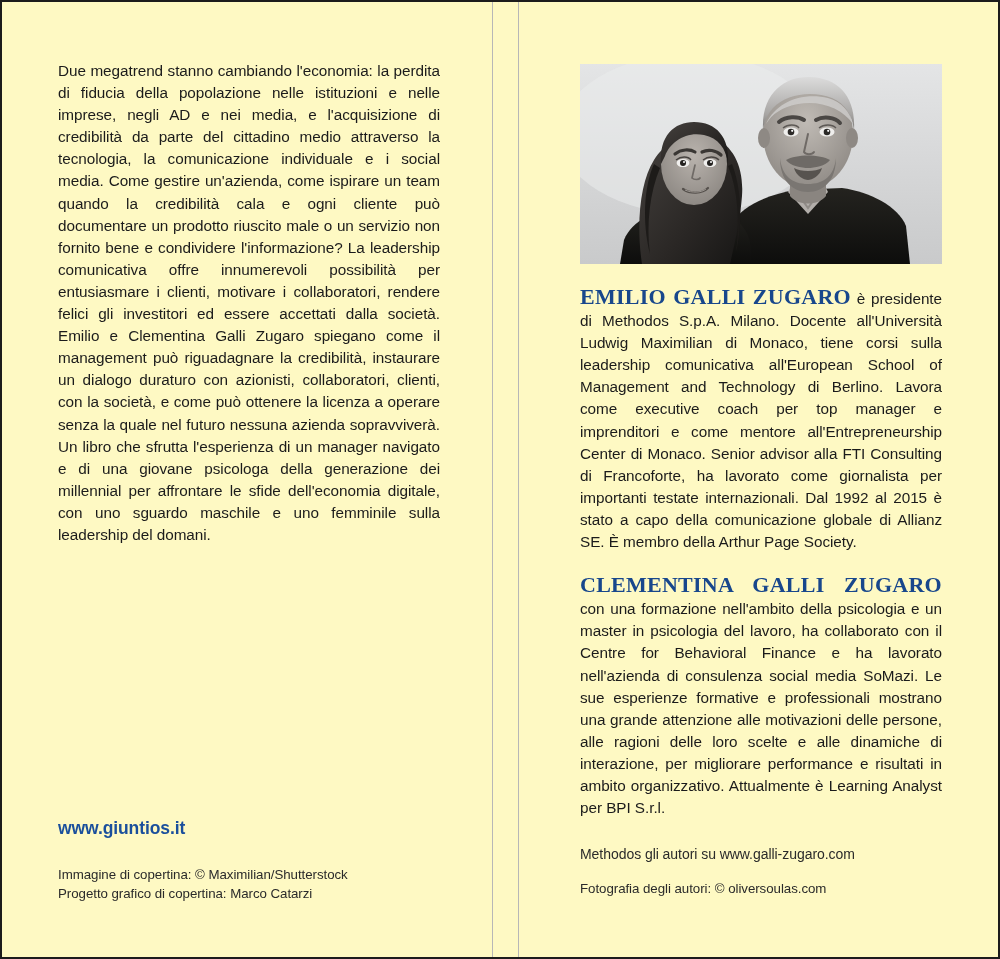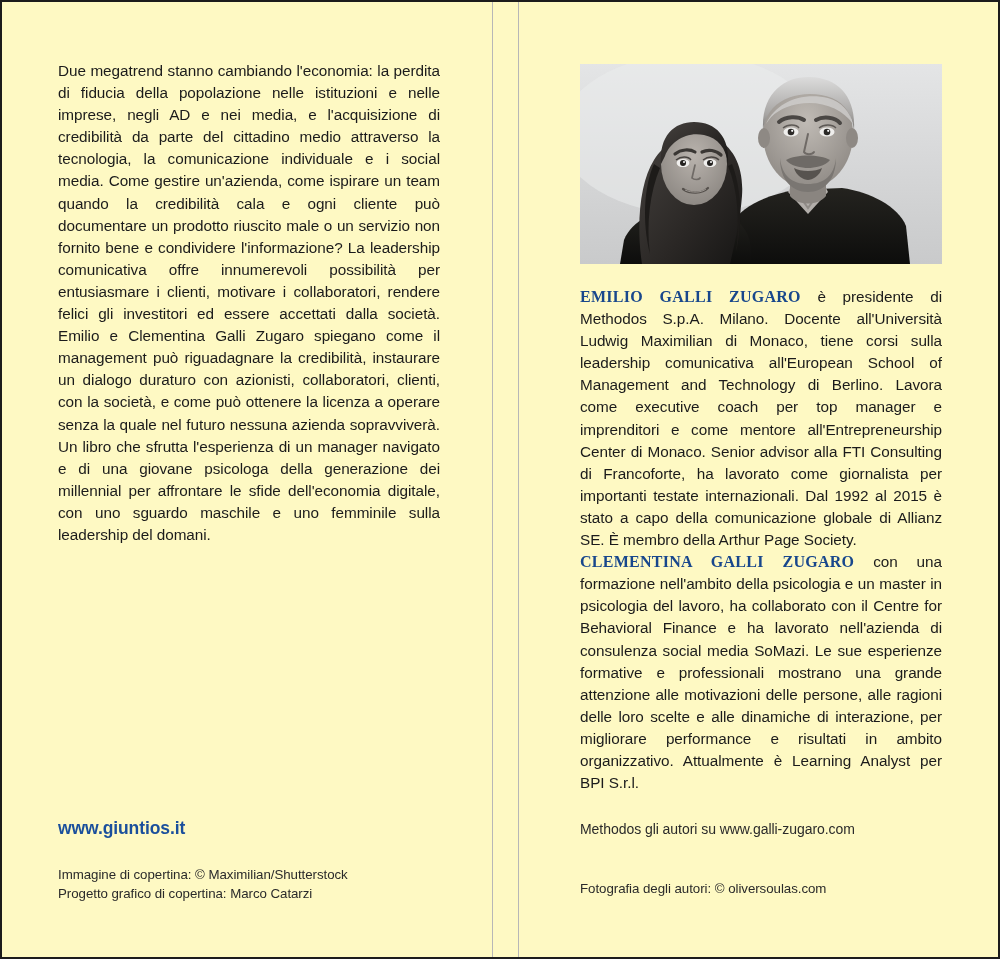--- a/index.html
+++ b/index.html
@@ -63,26 +63,26 @@
   .bio {
     font-size: 15.3px;
     line-height: 22.1px;
     color: #1b1b1b;
     text-align: justify;
     text-justify: inter-word;
     letter-spacing: -0.05px;
     margin: 0;
     hyphens: auto;
   }
-  .bio + .bio { }
+  .bio + .bio { margin-top: 21px; }
 
   .author-name {
     font-family: "Liberation Serif", "DejaVu Serif", serif;
     font-weight: 700;
-    font-size: 16px;
+    font-size: 22px;
     letter-spacing: 0.25px;
     color: #18478c;
   }
 
   .contact-line {
     margin-top: 25px;
     font-size: 14px;
     line-height: 20px;
     color: #2a2a2a;
     letter-spacing: -0.05px;

